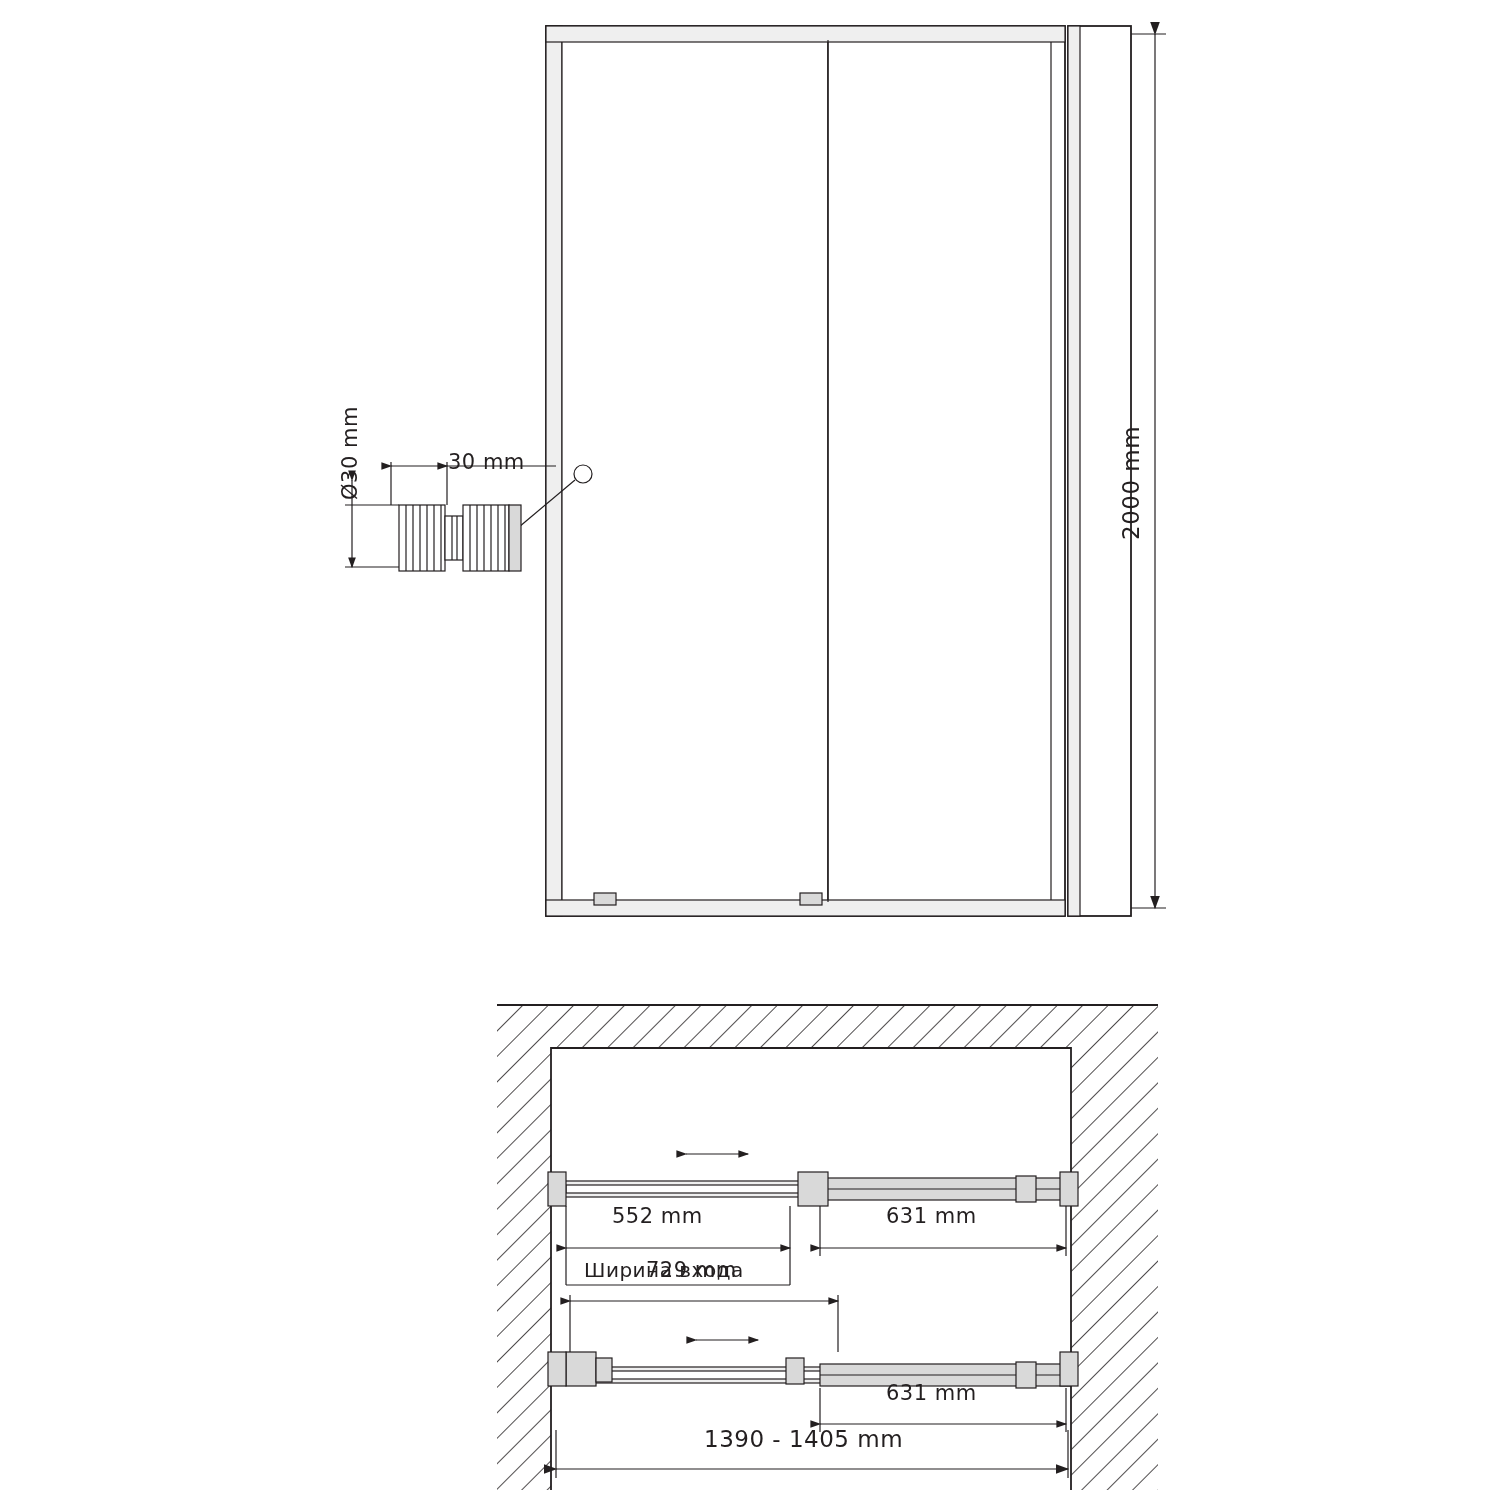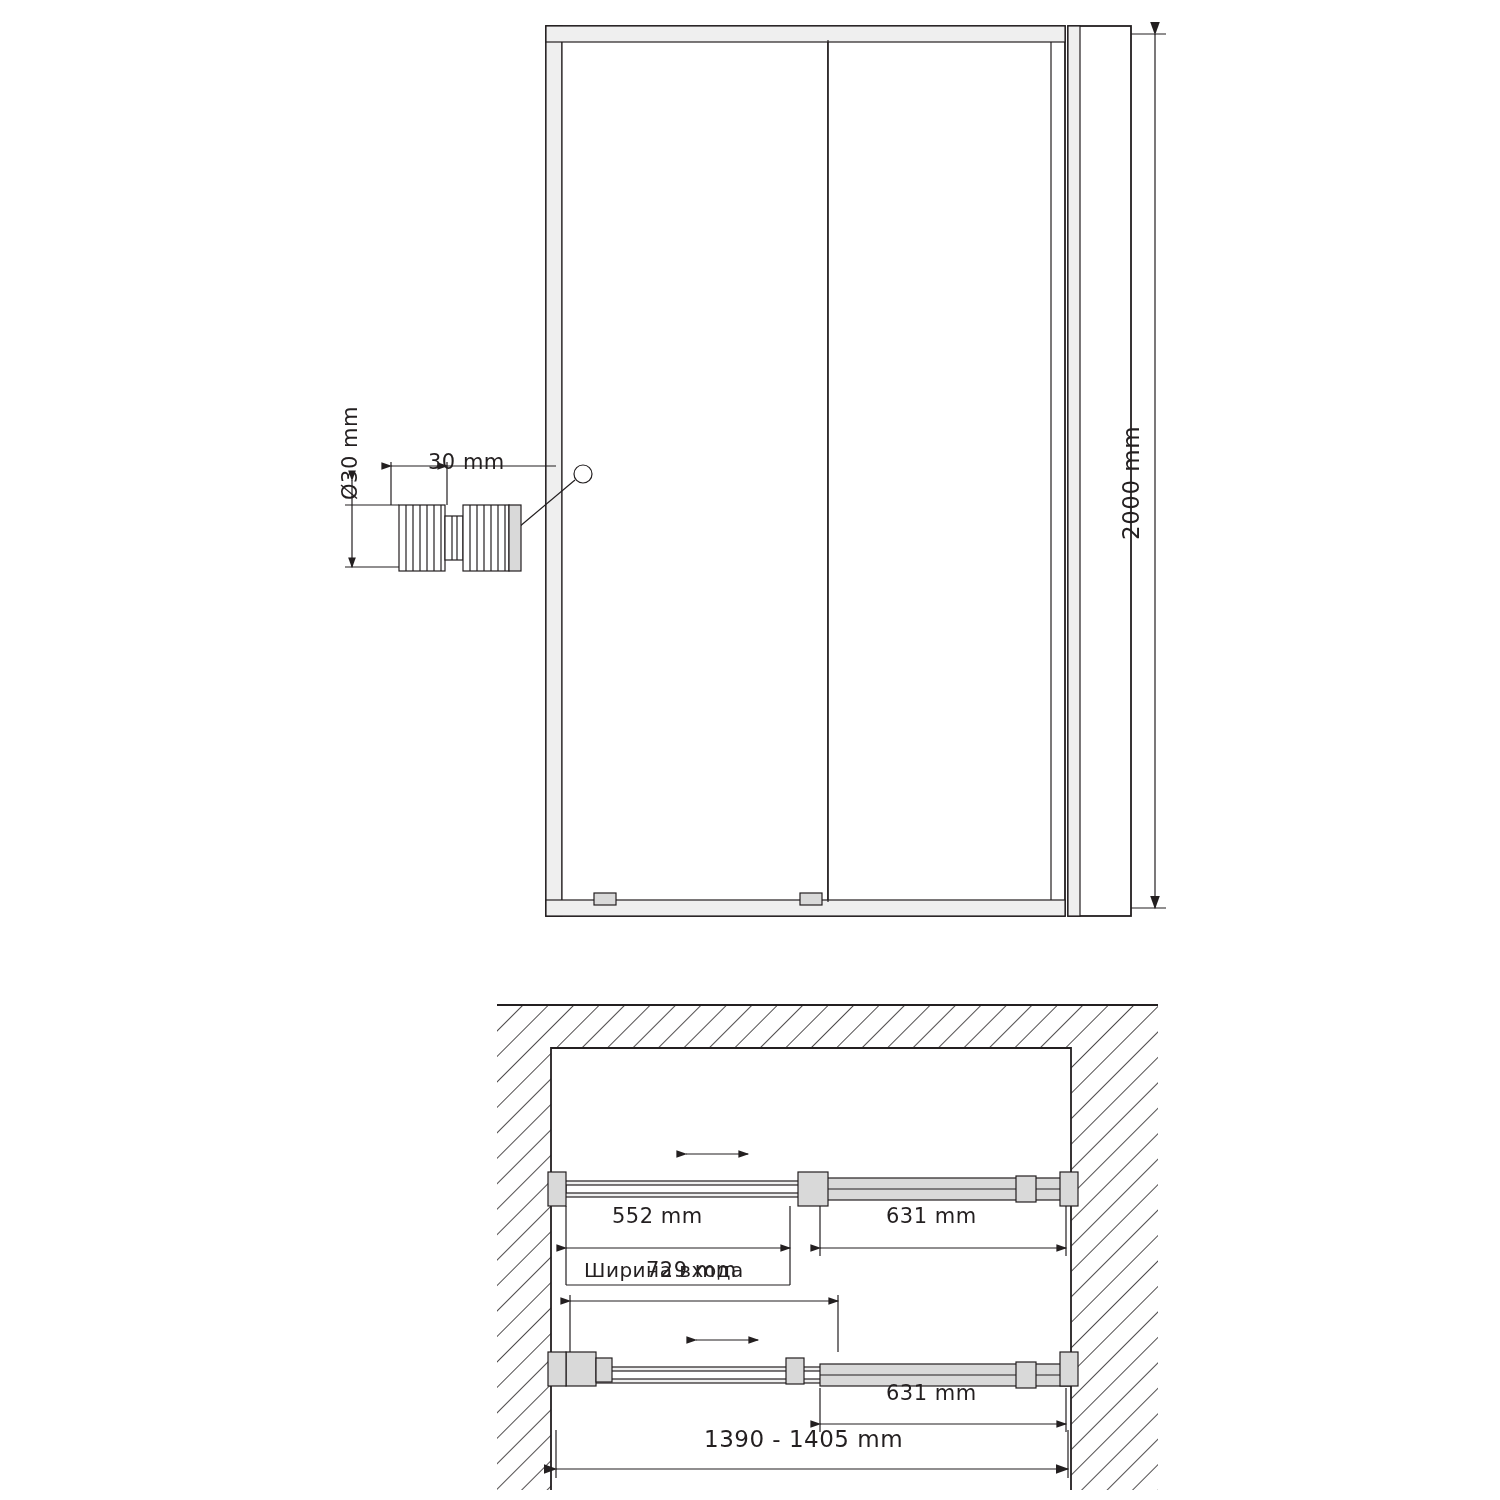--- a/index.html
+++ b/index.html
@@ -173,21 +173,21 @@
         <line class="ln thin" x1="556" y1="1430" x2="556" y2="1478"></line>
         <line class="ln thin" x1="1068" y1="1430" x2="1068" y2="1478"></line>
       </g>
     </g>
   </svg>
 
   <div class="lbl vert" style="left:1118px;top:540px;transform:rotate(-90deg);font-size:23px;">2000 mm</div>
 
   <div class="lbl vert" style="left:338px;top:500px;transform:rotate(-90deg);">Ø30 mm</div>
 
-  <div class="lbl" style="left:428px;top:450px;">30 mm</div>
+  <div class="lbl" style="left:448px;top:450px;">30 mm</div>
 
   <div class="lbl" style="left:612px;top:1204px;">552 mm</div>
 
   <div class="lbl small" style="left:584px;top:1258px;">Ширина входа</div>
 
   <div class="lbl" style="left:886px;top:1204px;">631 mm</div>
 
   <div class="lbl" style="left:646px;top:1258px;">729 mm</div>
 
   <div class="lbl" style="left:886px;top:1381px;">631 mm</div>

